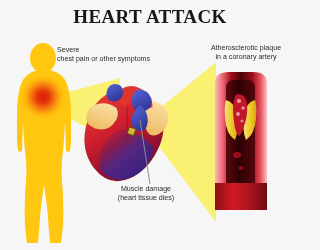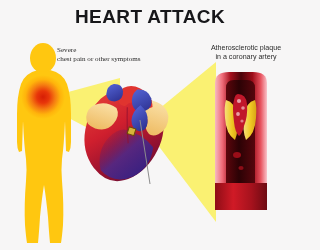--- a/index.html
+++ b/index.html
@@ -10,30 +10,31 @@
     overflow:hidden;
     position:relative;
   }
   #stage{position:relative;width:300px;height:250px;}
 
   .title{
     position:absolute;left:0;top:6px;width:300px;
     text-align:center;
     font-size:19px;font-weight:bold;letter-spacing:.4px;
     color:#17171a;
+    font-family:Liberation Serif, serif;
   }
 
   .label{
     position:absolute;
     color:#2b2b2b;
     font-size:7.1px;
     line-height:9.2px;
     white-space:pre-line;
   }
-  .label-left{left:57px;top:46px;text-align:left;font-family:Liberation Serif, serif;}
+  .label-left{left:57px;top:46px;text-align:left;}
   .label-right{left:196px;top:44px;width:100px;text-align:center;}
   .label-muscle{left:96px;top:185px;width:100px;text-align:center;}
   .label-thrombus{left:192px;top:219px;width:108px;text-align:center;}
 
   svg.art{position:absolute;left:0;top:0;width:300px;height:250px;}
 </style>
 </head>
 <body>
 
 <div id="stage">
@@ -157,14 +158,16 @@
         <ellipse cx="241" cy="168" rx="2.6" ry="2" fill="#8d0c16"></ellipse>
         <rect x="215" y="183" width="52" height="29" fill="url(#bloodBand)"></rect>
       </g>
     </g>
   </svg>
 
   <div class="label label-left">Severe
 chest pain or other symptoms</div>
   <div class="label label-right">Atherosclerotic plaque
 in a coronary artery</div>
+  <div class="label label-muscle">Muscle damage
+(heart tissue dies)</div>
 
 </div>
 
 </body></html>

